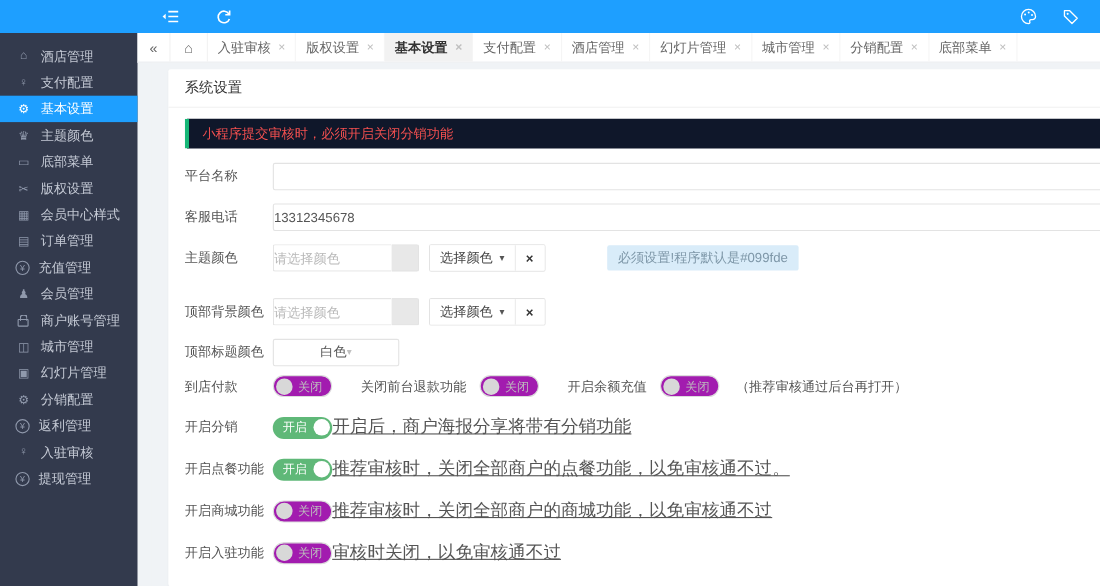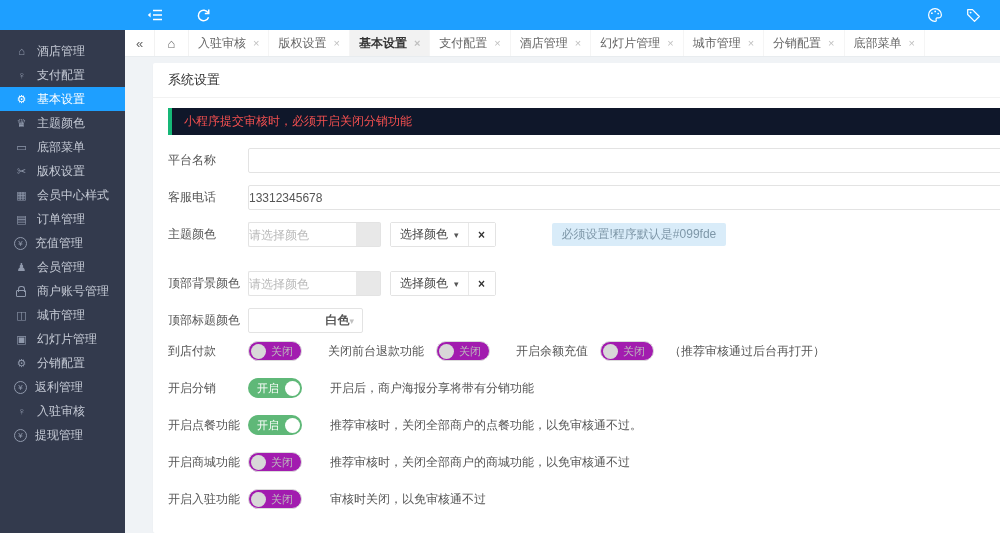--- a/index.html
+++ b/index.html
@@ -47,36 +47,36 @@
 
   .cpgroup { display:flex; align-items:center; }
   .cpinput { width:108px; border-right:none; border-radius:2px 0 0 2px; }
   .swatch { width:25px; height:25px; background:#E8E8E8; border:1px solid #E3E3E3; border-left:none; border-radius:0 2px 2px 0; cursor:pointer; }
   .btn-group { display:flex; margin-left:9px; border:1px solid #E3E3E3; border-radius:2px; height:25px; }
   .pick-btn { display:flex; align-items:center; gap:6px; padding:0 9px; background:#fff; border:none; border-right:1px solid #E9E9E9; font-size:12px; color:#444; cursor:pointer; font-family:inherit; }
   .pick-btn .caret { font-size:9px; color:#555; }
   .clear-btn { width:26px; background:#fff; border:none; font-size:12px; font-weight:bold; color:#333; cursor:pointer; font-family:inherit; }
   .badge { margin-left:56px; background:#D9ECF9; color:#7E97A8; font-size:12px; height:23px; display:inline-flex; align-items:center; padding:0 10px; border-radius:2px; }
 
-  .select { width:115px; height:25px; border:1px solid #E3E3E3; border-radius:2px; display:flex; align-items:center; justify-content:flex-end; padding:0 8px; cursor:pointer; color:#555;font-weight:bold; }
+  .select { width:115px; height:25px; border:1px solid #E3E3E3; border-radius:2px; display:flex; align-items:center; justify-content:center; padding:0 24px; cursor:pointer; color:#555; }
   .select .caret { color:#C0C0C0; font-size:9px; }
 
   .row.gap-lg { margin-bottom:24px; }
   .row.trow { margin-bottom:17px; }
 
   .switch { display:inline-flex; align-items:center; height:20px; border-radius:11px; font-size:11px; cursor:pointer; flex-shrink:0; }
   .switch.off { border:1px solid #DCDCDC; background:#a21caf; color:#BDBDBD; padding:0 8px 0 2px; }
   .switch.off .knob { width:15px; height:15px; border-radius:50%; background:#D8D8D8; margin-right:5px; }
   .switch.on { background:#5FB878; color:#fff; padding:0 2px 0 9px; }
   .switch.on .knob { width:15px; height:15px; border-radius:50%; background:#fff; margin-left:6px; }
   .switch em { font-style:normal; }
   .knob { display:inline-block; }
 
   .inline-label { margin-left:26px; margin-right:12px; color:#555; font-size:12px; }
-  .hint { margin-left:28px; color:#555; font-size:12px; }
+  .hint { color:#555; font-size:16px;text-decoration:underline; }
   .pnote { margin-left:15px; color:#555; font-size:12px; }
 </style>
 </head>
 <body>
 
 <div class="header">
   <div class="header-left">
     <span class="hicon">
       <svg width="16" height="14" viewBox="0 0 16 14">
           <path d="M6 2.5h9M6 7h9M6 11.5h9" stroke="#fff" stroke-width="1.5" fill="none"></path>

